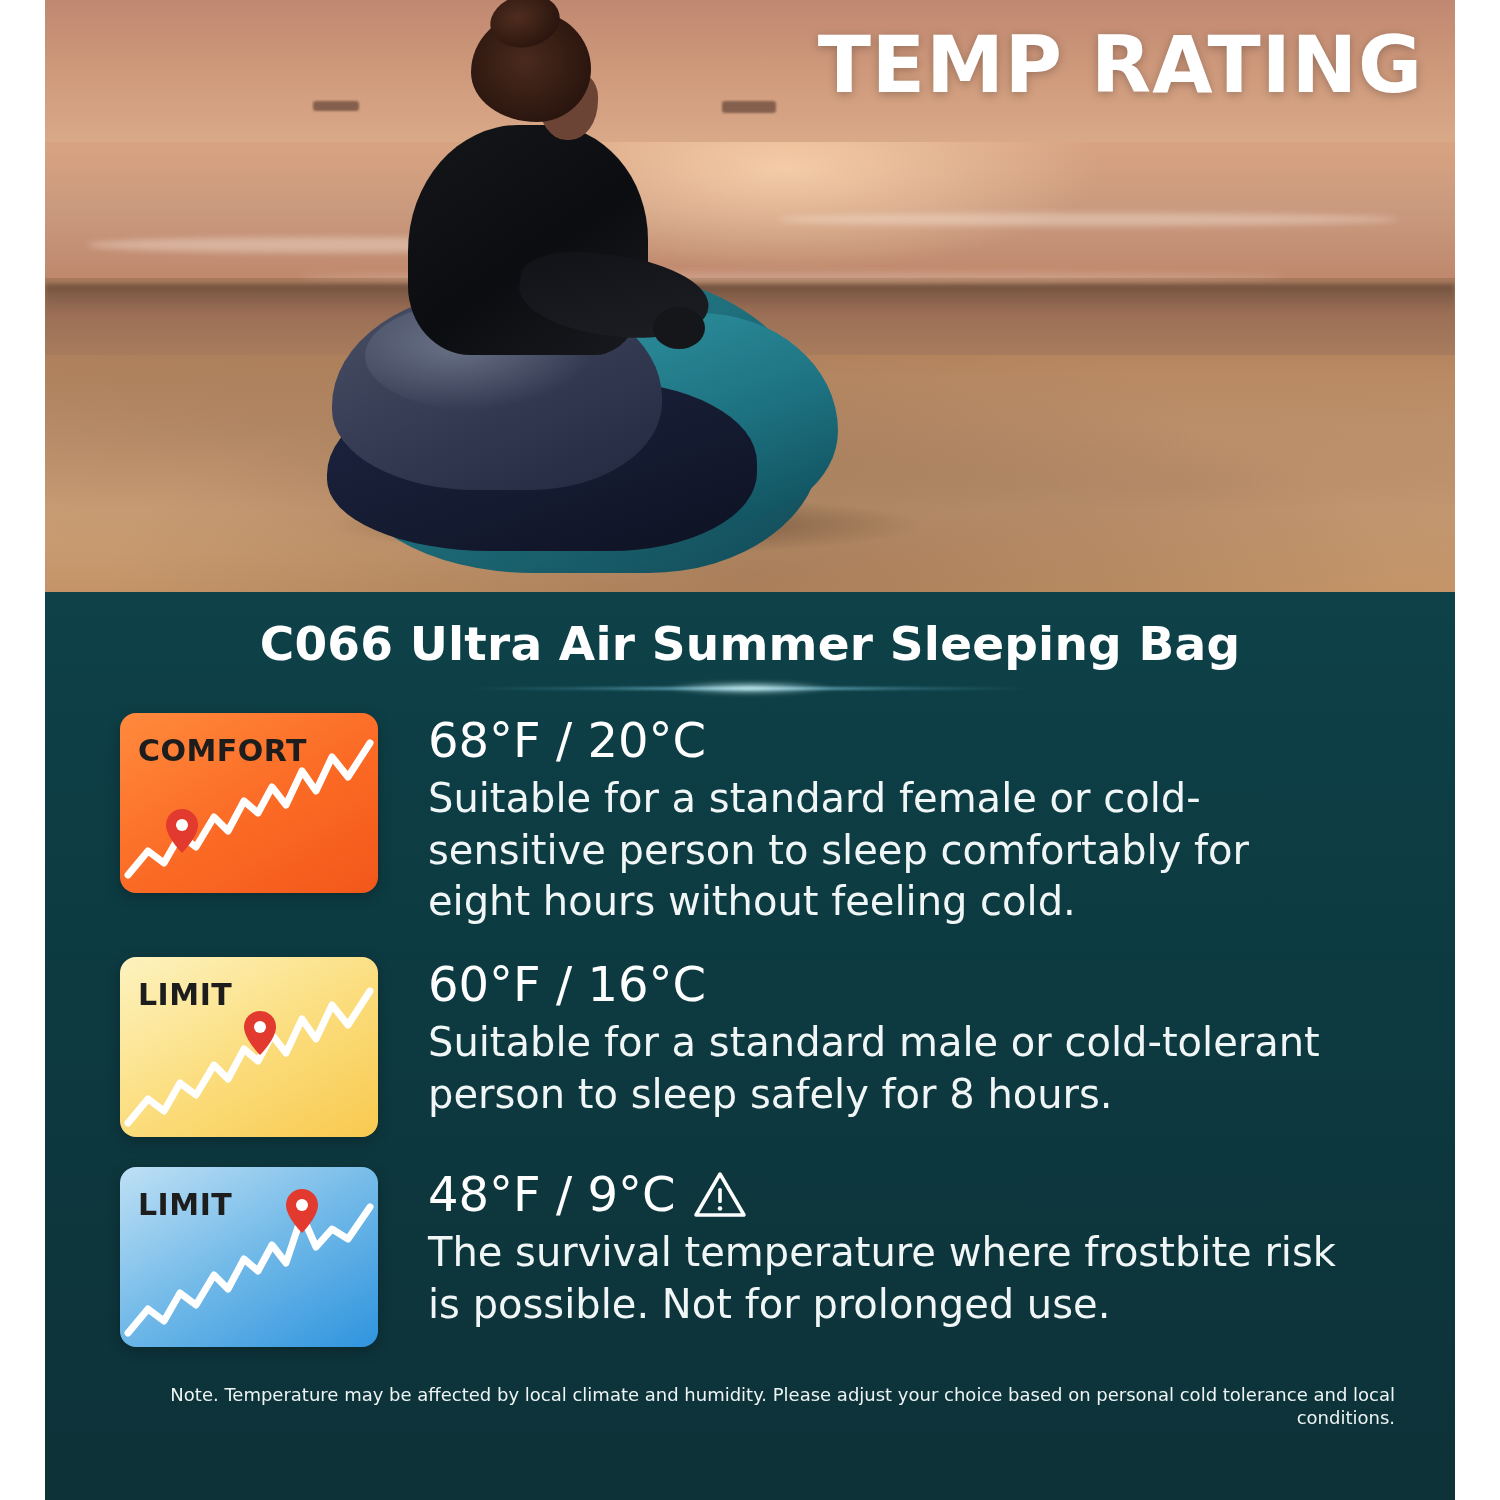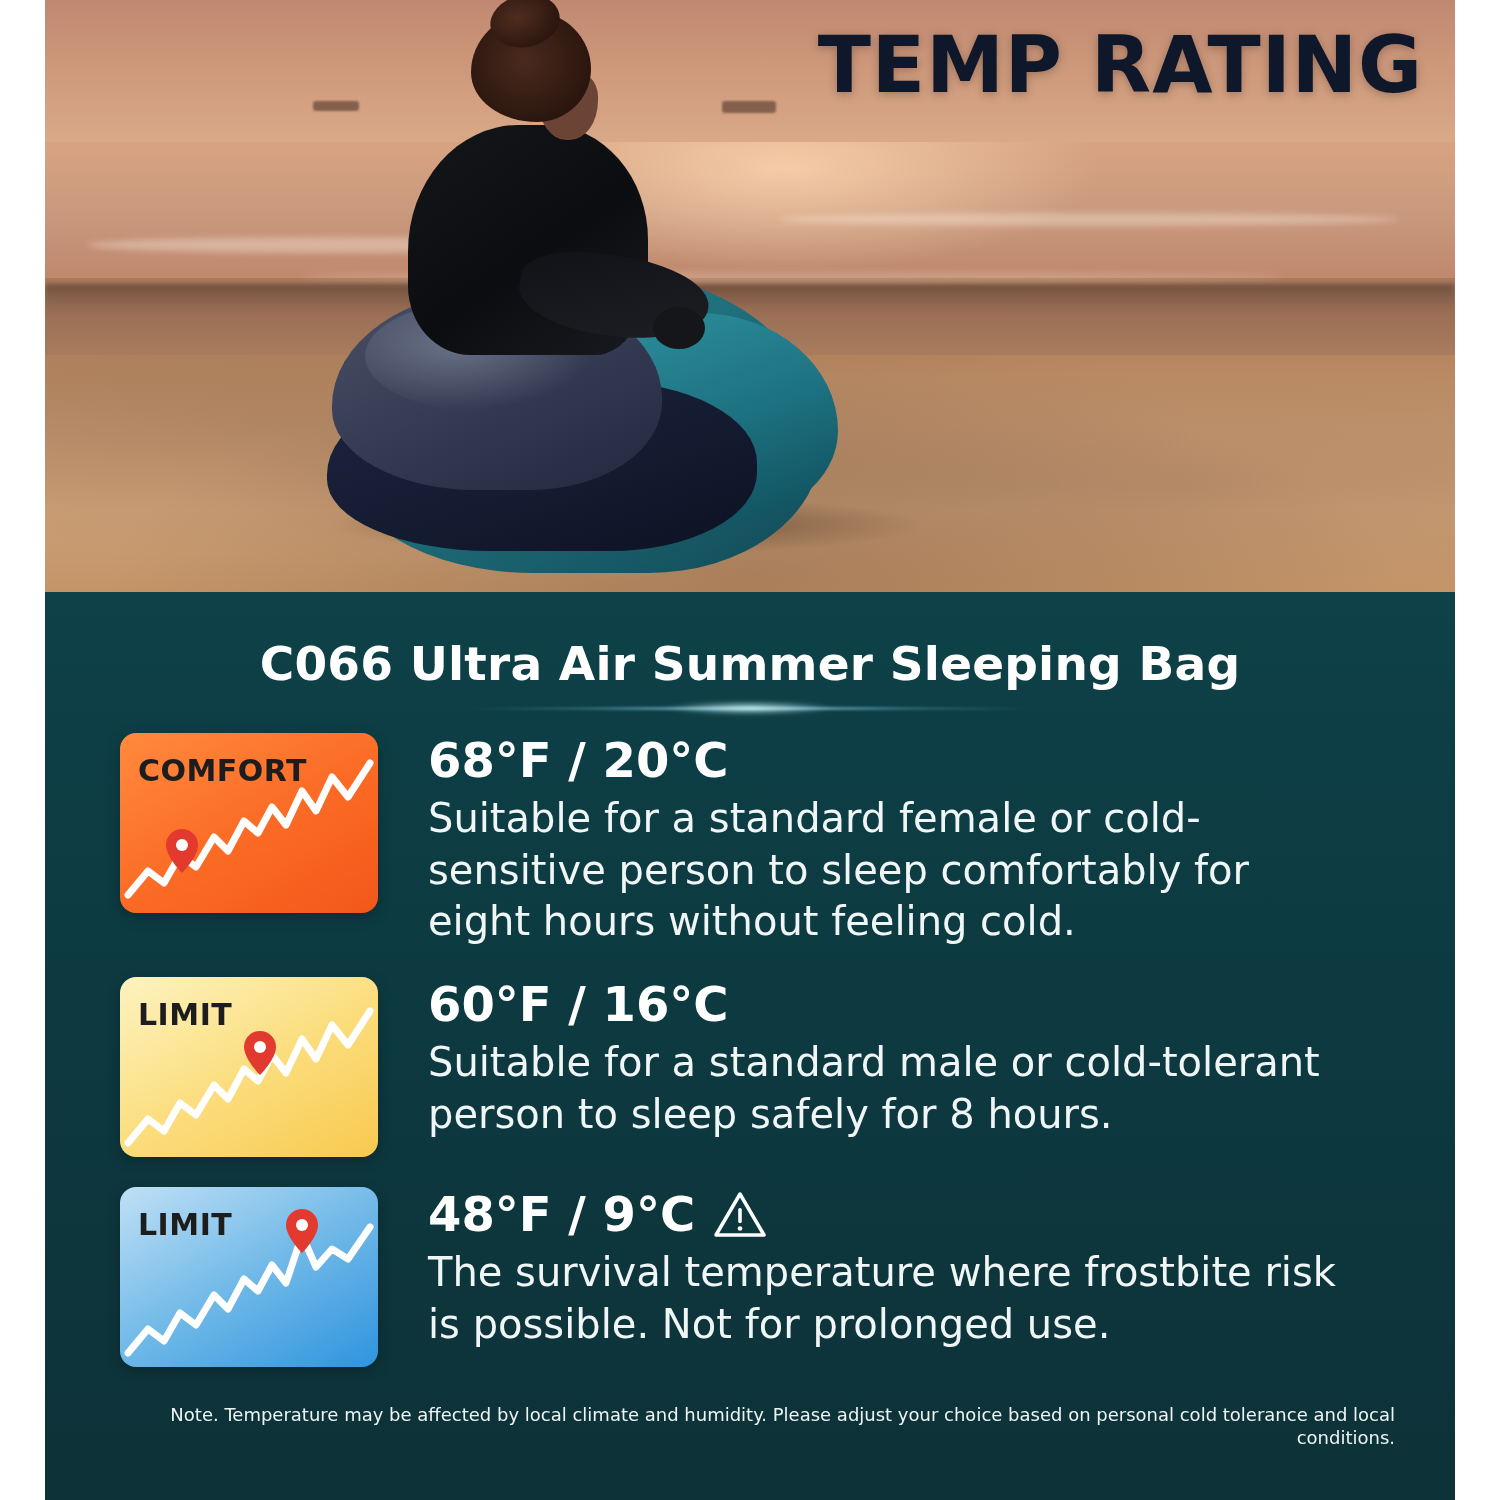--- a/index.html
+++ b/index.html
@@ -163,21 +163,21 @@
   .shadow-sand {
     position: absolute; left: 0%; top: 86%;
     width: 600px; height: 60px;
     background: radial-gradient(ellipse at 50% 50%, rgba(60,40,28,.55), rgba(60,40,28,0) 70%);
   }
 
   .hero-title {
     position: absolute;
     right: 32px;
     top: 26px;
-    color: #0f172a;
+    color: #ffffff;
     font-size: 78px;
     font-weight: 700;
     letter-spacing: 1px;
     line-height: 1;
     text-shadow: 0 2px 10px rgba(0,0,0,.25);
     font-family: "DejaVu Sans", sans-serif;
   }
 
   
   .panel {
@@ -186,21 +186,21 @@
     top: 592px;
     width: 1410px;
     height: 908px;
     background: linear-gradient(180deg, #0e4148 0%, #0d3b42 35%, #0d3238 100%);
   }
   .panel-title {
     text-align: center;
     color: #ffffff;
     font-size: 47px;
     font-weight: 700;
-    padding-top: 44px;
+    padding-top: 24px;
     letter-spacing: .2px;
   }
   .divider {
     position: relative;
     height: 26px;
     margin-top: 6px;
   }
   .divider::before {
     content: "";
     position: absolute;
@@ -253,21 +253,21 @@
     font-weight: 700;
     letter-spacing: .5px;
     color: #1d1d1d;
   }
   .card svg { position: absolute; left: 0; top: 0; width: 100%; height: 100%; }
 
   .texts { padding-left: 50px; padding-top: 2px; }
   .temp {
     color: #ffffff;
     font-size: 48px;
-    font-weight: 700;
+    font-weight: 400;
     line-height: 1.05;
     display: flex;
     align-items: center;
     gap: 18px;
   }
   .warn-icon { display: inline-block; line-height: 0; }
   .desc {
     color: #f0f5f5;
     font-size: 40px;
     line-height: 1.28;

